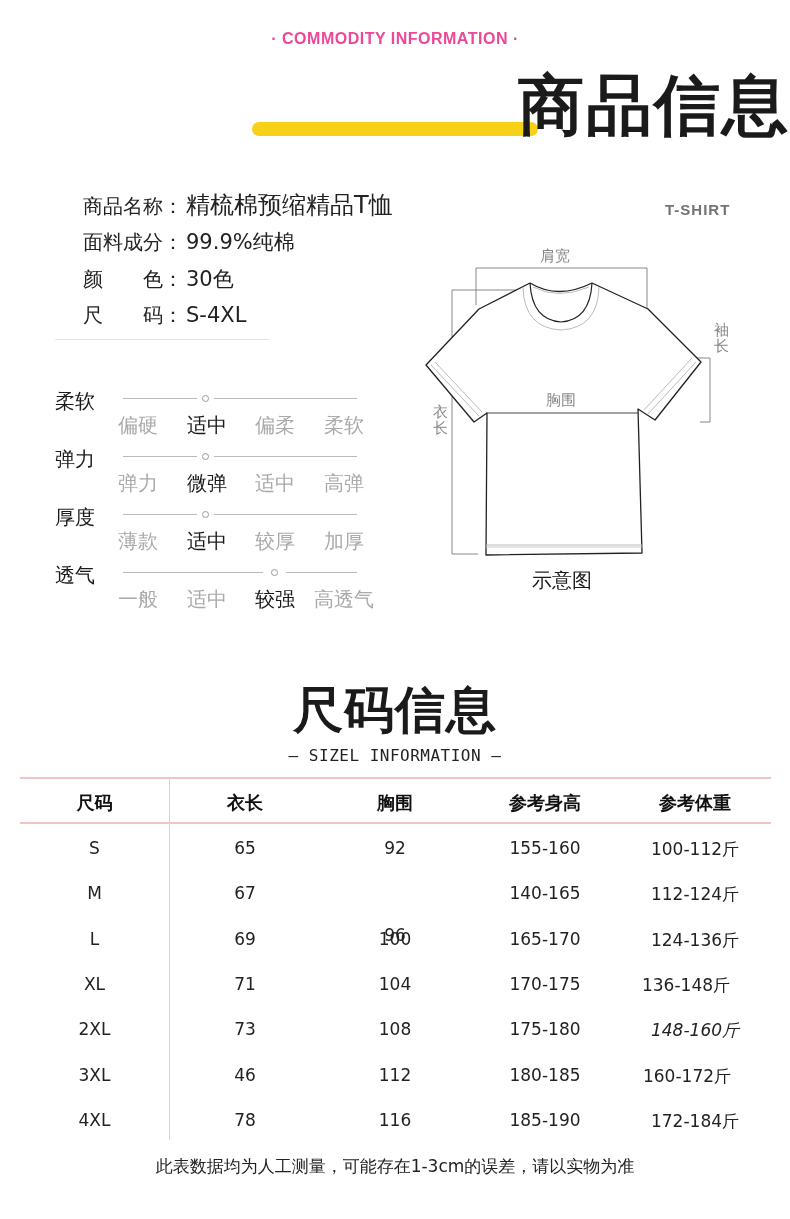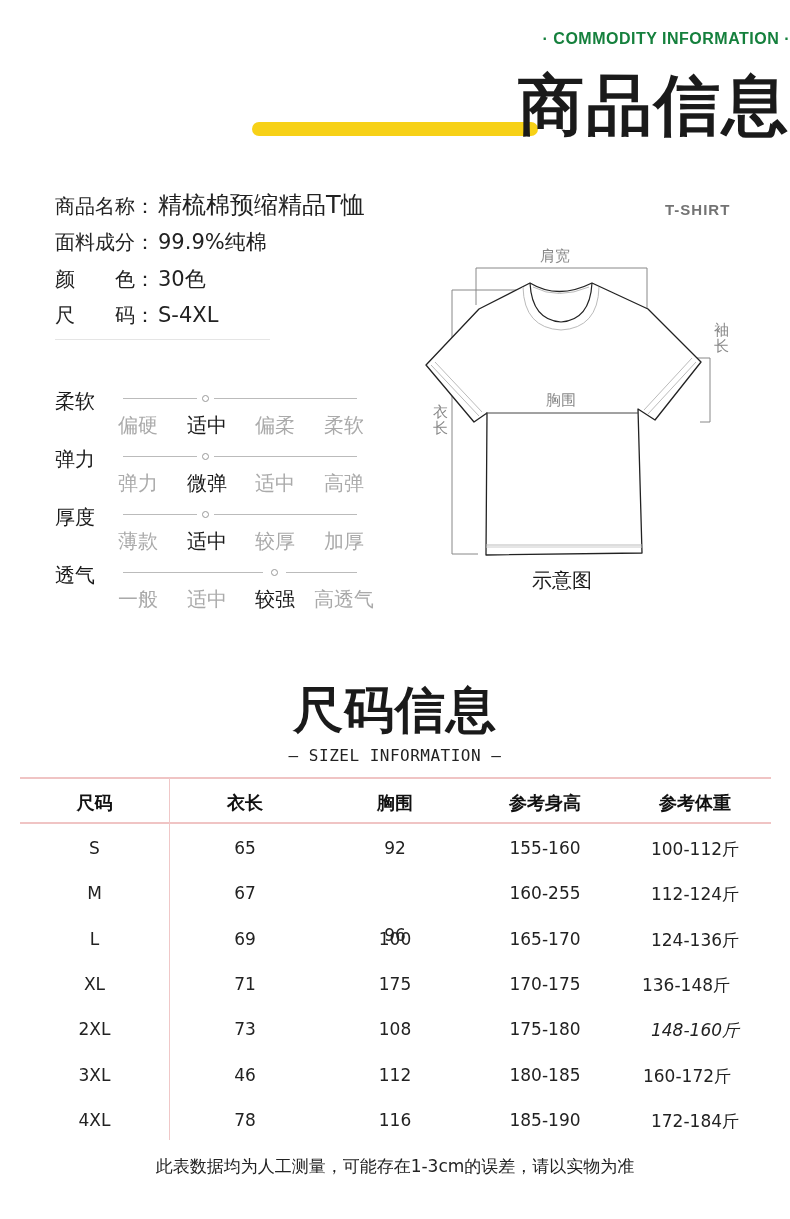--- a/index.html
+++ b/index.html
@@ -1,26 +1,26 @@
 <!DOCTYPE html>
 <html><head>
 <meta charset="utf-8">
 <style>
   * { box-sizing: border-box; margin: 0; padding: 0; }
   html, body { width: 790px; height: 1219px; background: #ffffff; overflow: hidden; }
   body { font-family: "DejaVu Sans", "Liberation Sans", sans-serif; color: #1a1a1a; position: relative; }
 
-  .sub-en { position: absolute; top: 30px; left: 0; width: 790px; text-align: right;
-    font-family: "Liberation Sans", sans-serif; font-weight: bold; font-size: 16px; letter-spacing: 0.5px; color: #15803d; }
+  .sub-en { position: absolute; top: 30px; left: 0; width: 790px; text-align: center;
+    font-family: "Liberation Sans", sans-serif; font-weight: bold; font-size: 16px; letter-spacing: 0.5px; color: #ec4899; }
   .highlight { position: absolute; left: 252px; top: 122px; width: 286px; height: 14px; background: #f7d117; border-radius: 7px; }
   .big-title { position: absolute; top: 68px; left: 0; width: 790px; text-align: right; font-size: 66px; font-weight: bold;
     letter-spacing: 2px; color: #1a1a1a; line-height: 76px; }
 
   .info-row { position: absolute; left: 55px; font-size: 20px; color: #222; line-height: 26px; white-space: nowrap; }
-  .info-row .lbl { display: inline-block; width: 103px; }
+  .info-row .lbl { display: inline-block; width: 103px; margin-left: 28px; }
   .info-row .val { font-size: 21px; }
   .info-row .val.name { font-size: 24px; }
   .info-divider { position: absolute; left: 55px; top: 339px; width: 215px; height: 1px; background: #e5e5e5; }
 
   .attr-label { position: absolute; left: 55px; font-size: 20px; color: #1a1a1a; }
   .slider-track { position: absolute; height: 1px; background: #bbbbbb; }
   .slider-dot { position: absolute; width: 7px; height: 7px; border: 1px solid #999; border-radius: 50%; background: #fff; }
   .opt { position: absolute; font-size: 20px; color: #aaaaaa; width: 60px; text-align: center; }
   .opt.sel { color: #1a1a1a; }
 
@@ -153,34 +153,34 @@
       <div class="cell" style="left: 20px; width: 149px; top: 838px;">S</div>
       <div class="cell" style="left: 170px; width: 150px; top: 838px;">65</div>
       <div class="cell" style="left: 320px; width: 150px; top: 838px;">92</div>
       <div class="cell" style="left: 470px; width: 150px; top: 838px;">155-160</div>
       <div class="cell" style="left: 620px; width: 150px; top: 838px;">100-112斤</div>
     </div>
     <div>
       <div class="cell" style="left: 20px; width: 149px; top: 883.3px;">M</div>
       <div class="cell" style="left: 170px; width: 150px; top: 883.3px;">67</div>
       <div class="cell" style="left: 320px; width: 150px; top: 925px;">96</div>
-      <div class="cell" style="left: 470px; width: 150px; top: 883.3px;">160-255</div>
+      <div class="cell" style="left: 470px; width: 150px; top: 883.3px;">140-165</div>
       <div class="cell" style="left: 620px; width: 150px; top: 883.3px;">112-124斤</div>
     </div>
     <div>
       <div class="cell" style="left: 20px; width: 149px; top: 928.6px;">L</div>
       <div class="cell" style="left: 170px; width: 150px; top: 928.6px;">69</div>
       <div class="cell" style="left: 320px; width: 150px; top: 928.6px;">100</div>
       <div class="cell" style="left: 470px; width: 150px; top: 928.6px;">165-170</div>
       <div class="cell" style="left: 620px; width: 150px; top: 928.6px;">124-136斤</div>
     </div>
     <div>
       <div class="cell" style="left: 20px; width: 149px; top: 973.9px;">XL</div>
       <div class="cell" style="left: 170px; width: 150px; top: 973.9px;">71</div>
-      <div class="cell" style="left: 320px; width: 150px; top: 973.9px;">175</div>
+      <div class="cell" style="left: 320px; width: 150px; top: 973.9px;">104</div>
       <div class="cell" style="left: 470px; width: 150px; top: 973.9px;">170-175</div>
       <div class="cell" style="left: 611px; width: 150px; top: 973.9px;">136-148斤</div>
     </div>
     <div>
       <div class="cell" style="left: 20px; width: 149px; top: 1019.2px;">2XL</div>
       <div class="cell" style="left: 170px; width: 150px; top: 1019.2px;">73</div>
       <div class="cell" style="left: 320px; width: 150px; top: 1019.2px;">108</div>
       <div class="cell" style="left: 470px; width: 150px; top: 1019.2px;">175-180</div>
       <div class="cell" style="left: 620px; width: 150px; top: 1019.2px; font-style: italic;">148-160斤</div>
     </div>

